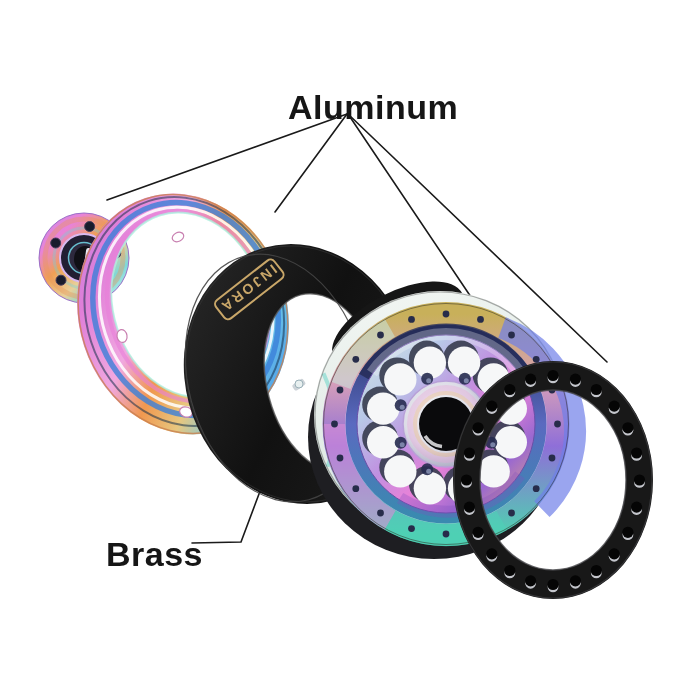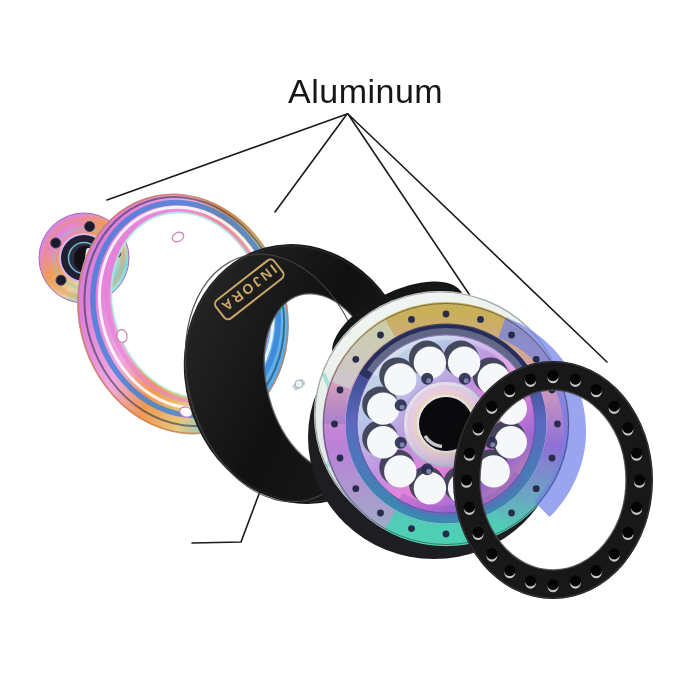--- a/index.html
+++ b/index.html
@@ -2,22 +2,22 @@
 <html><head>
 <meta charset="utf-8">
 <style>
   html,body{margin:0;padding:0;background:#fff;}
   .stage{
     position:relative;width:700px;height:700px;background:#ffffff;overflow:hidden;
     font-family:"Liberation Sans",sans-serif;
   }
   .stage svg{position:absolute;left:0;top:0;}
   .anno{
-    position:absolute;color:#161616;font-size:34px;font-weight:400;
-    letter-spacing:.5px;white-space:nowrap;
+    position:absolute;color:#161616;font-size:34px;font-weight:700;
+    letter-spacing:.5px;white-space:nowrap;margin-top:16px;
   }
   .anno.aluminum{left:288px;top:72px;}
   .anno.brass{left:106px;top:519px;}
   svg text{font-family:"Liberation Sans",sans-serif;}
 </style>
 </head>
 <body>
 
 <div class="stage">
 
@@ -295,13 +295,14 @@
           <circle cx="469.4" cy="453" r="5.6"></circle>
         <circle cx="478.1" cy="427.8" r="5.6"></circle>
           <circle cx="491.8" cy="406.1" r="5.6"></circle>
         <circle cx="509.8" cy="389.5" r="5.6"></circle>
           <circle cx="530.6" cy="379.1" r="5.6"></circle>
       </g>
     </g>
   </svg>
 
   <div class="anno aluminum">Aluminum</div>
+  <div class="anno brass">Brass</div>
 </div>
 
 </body></html>

